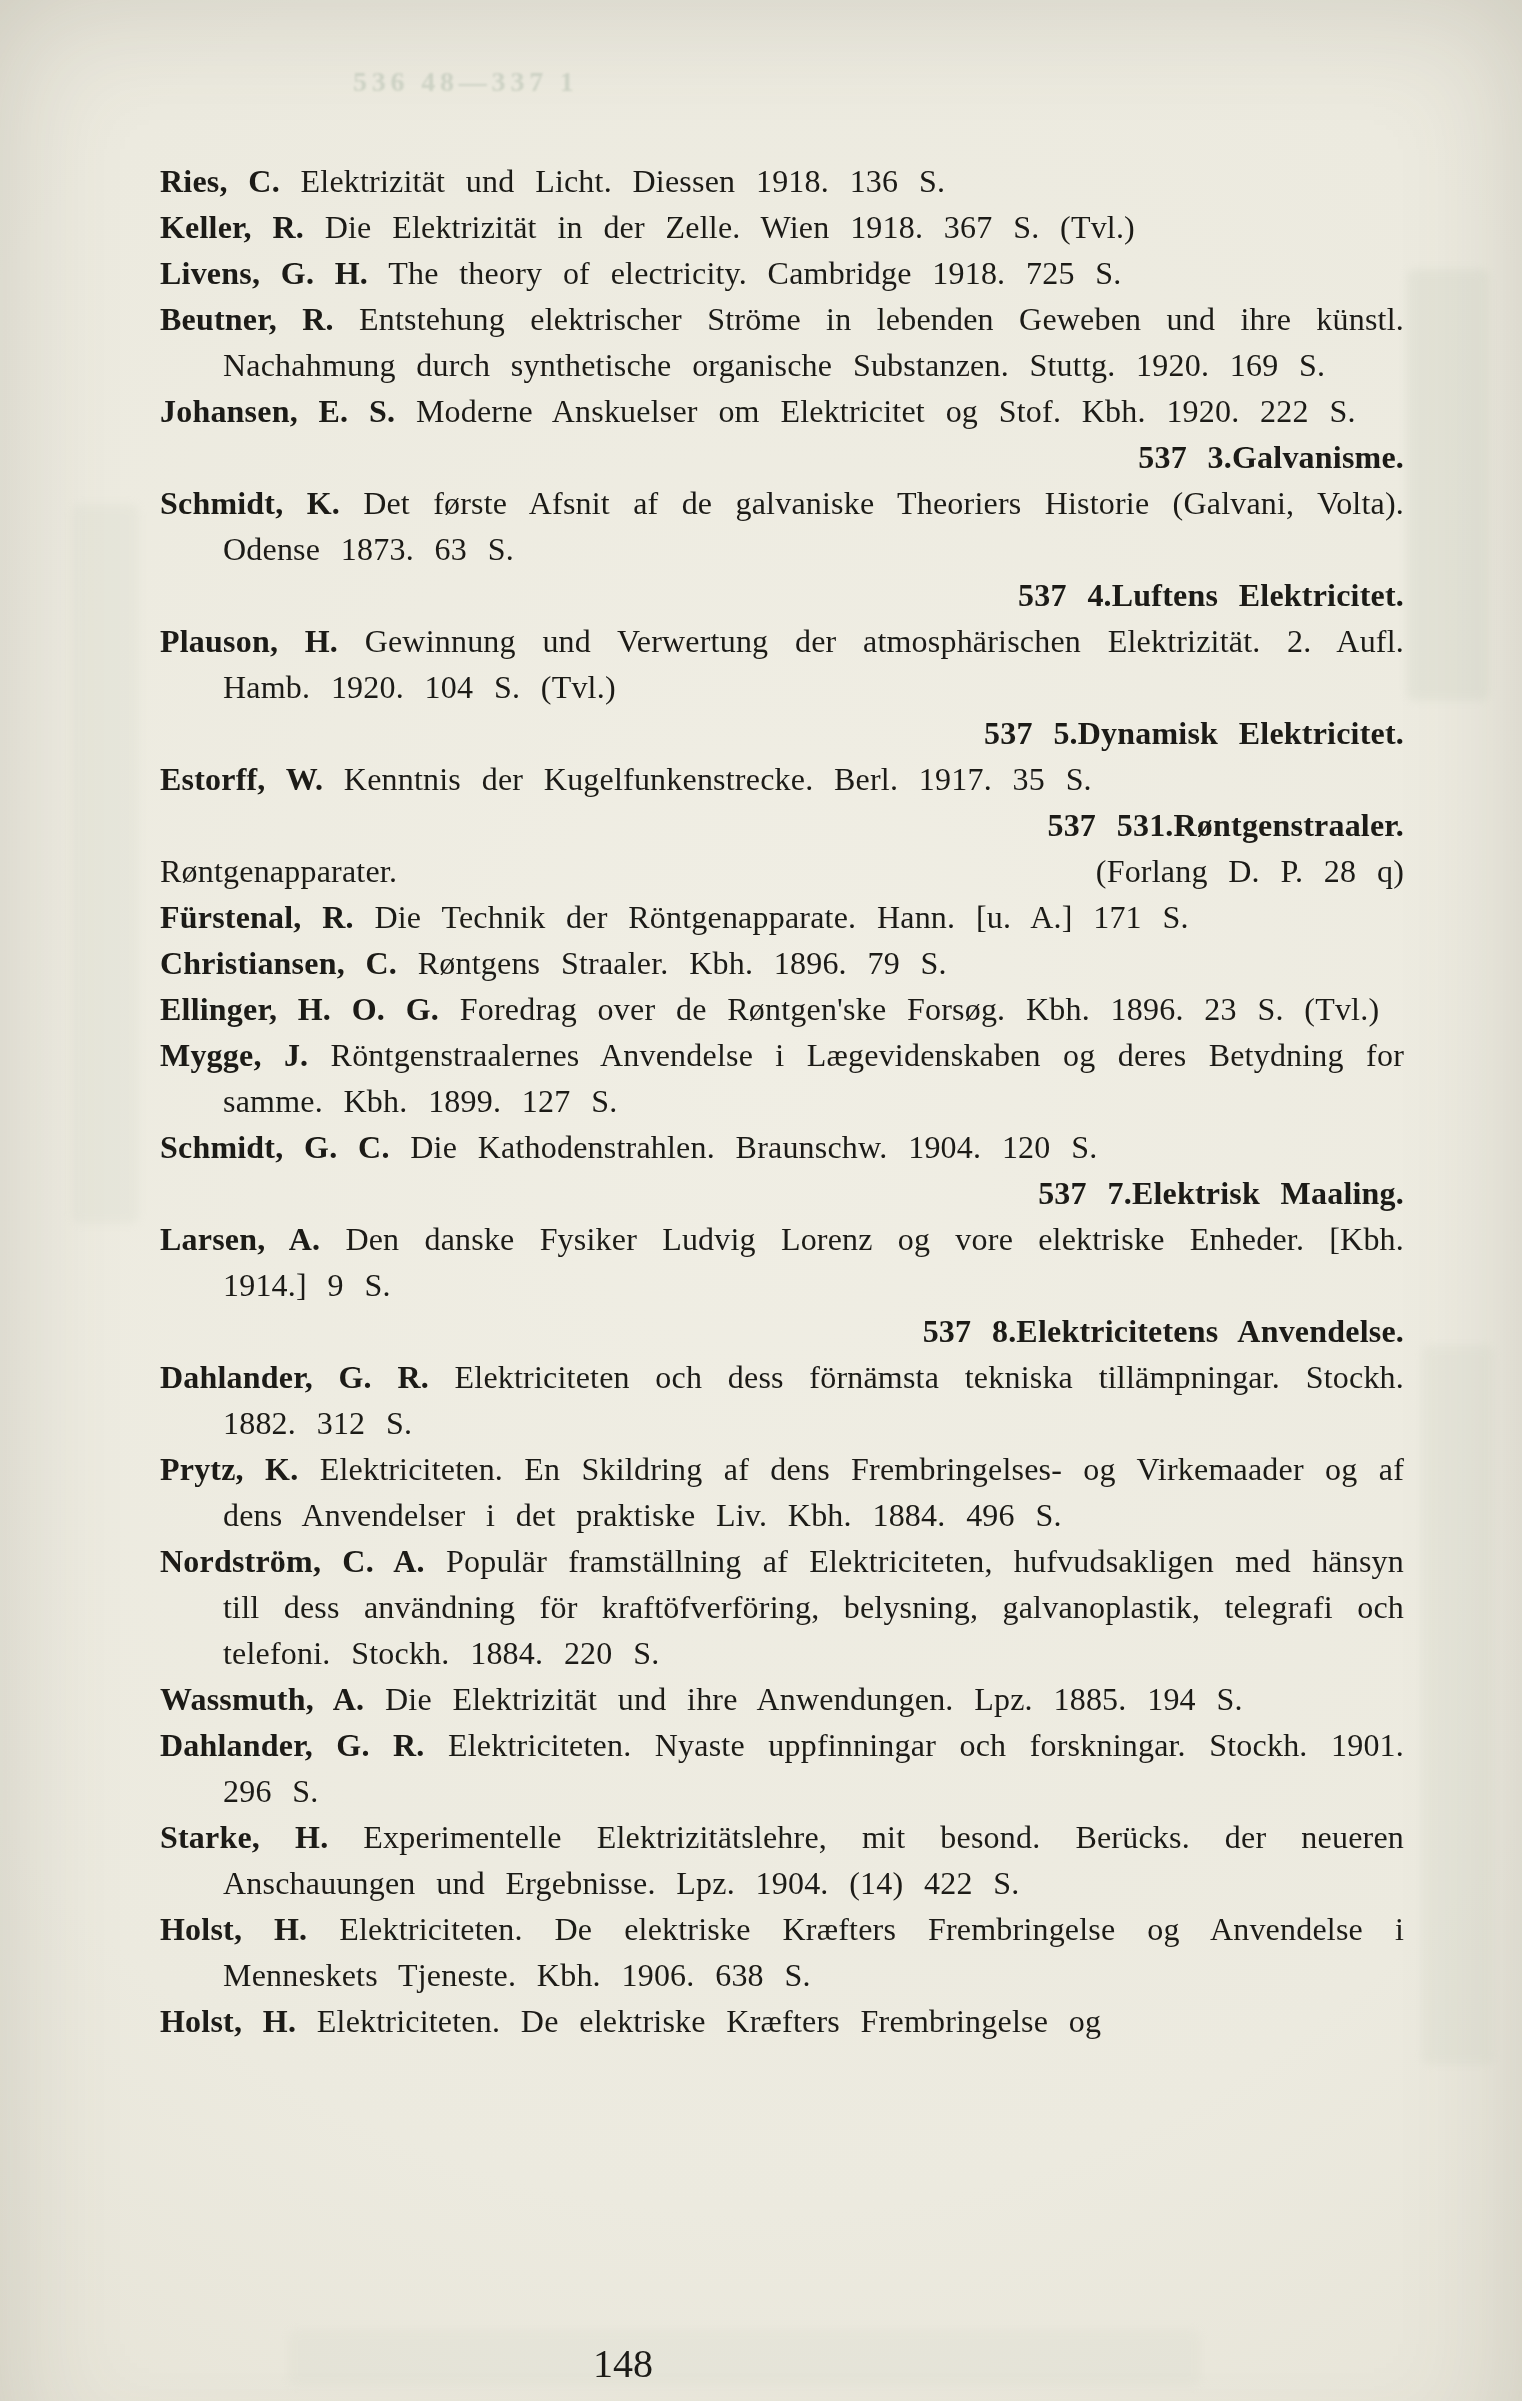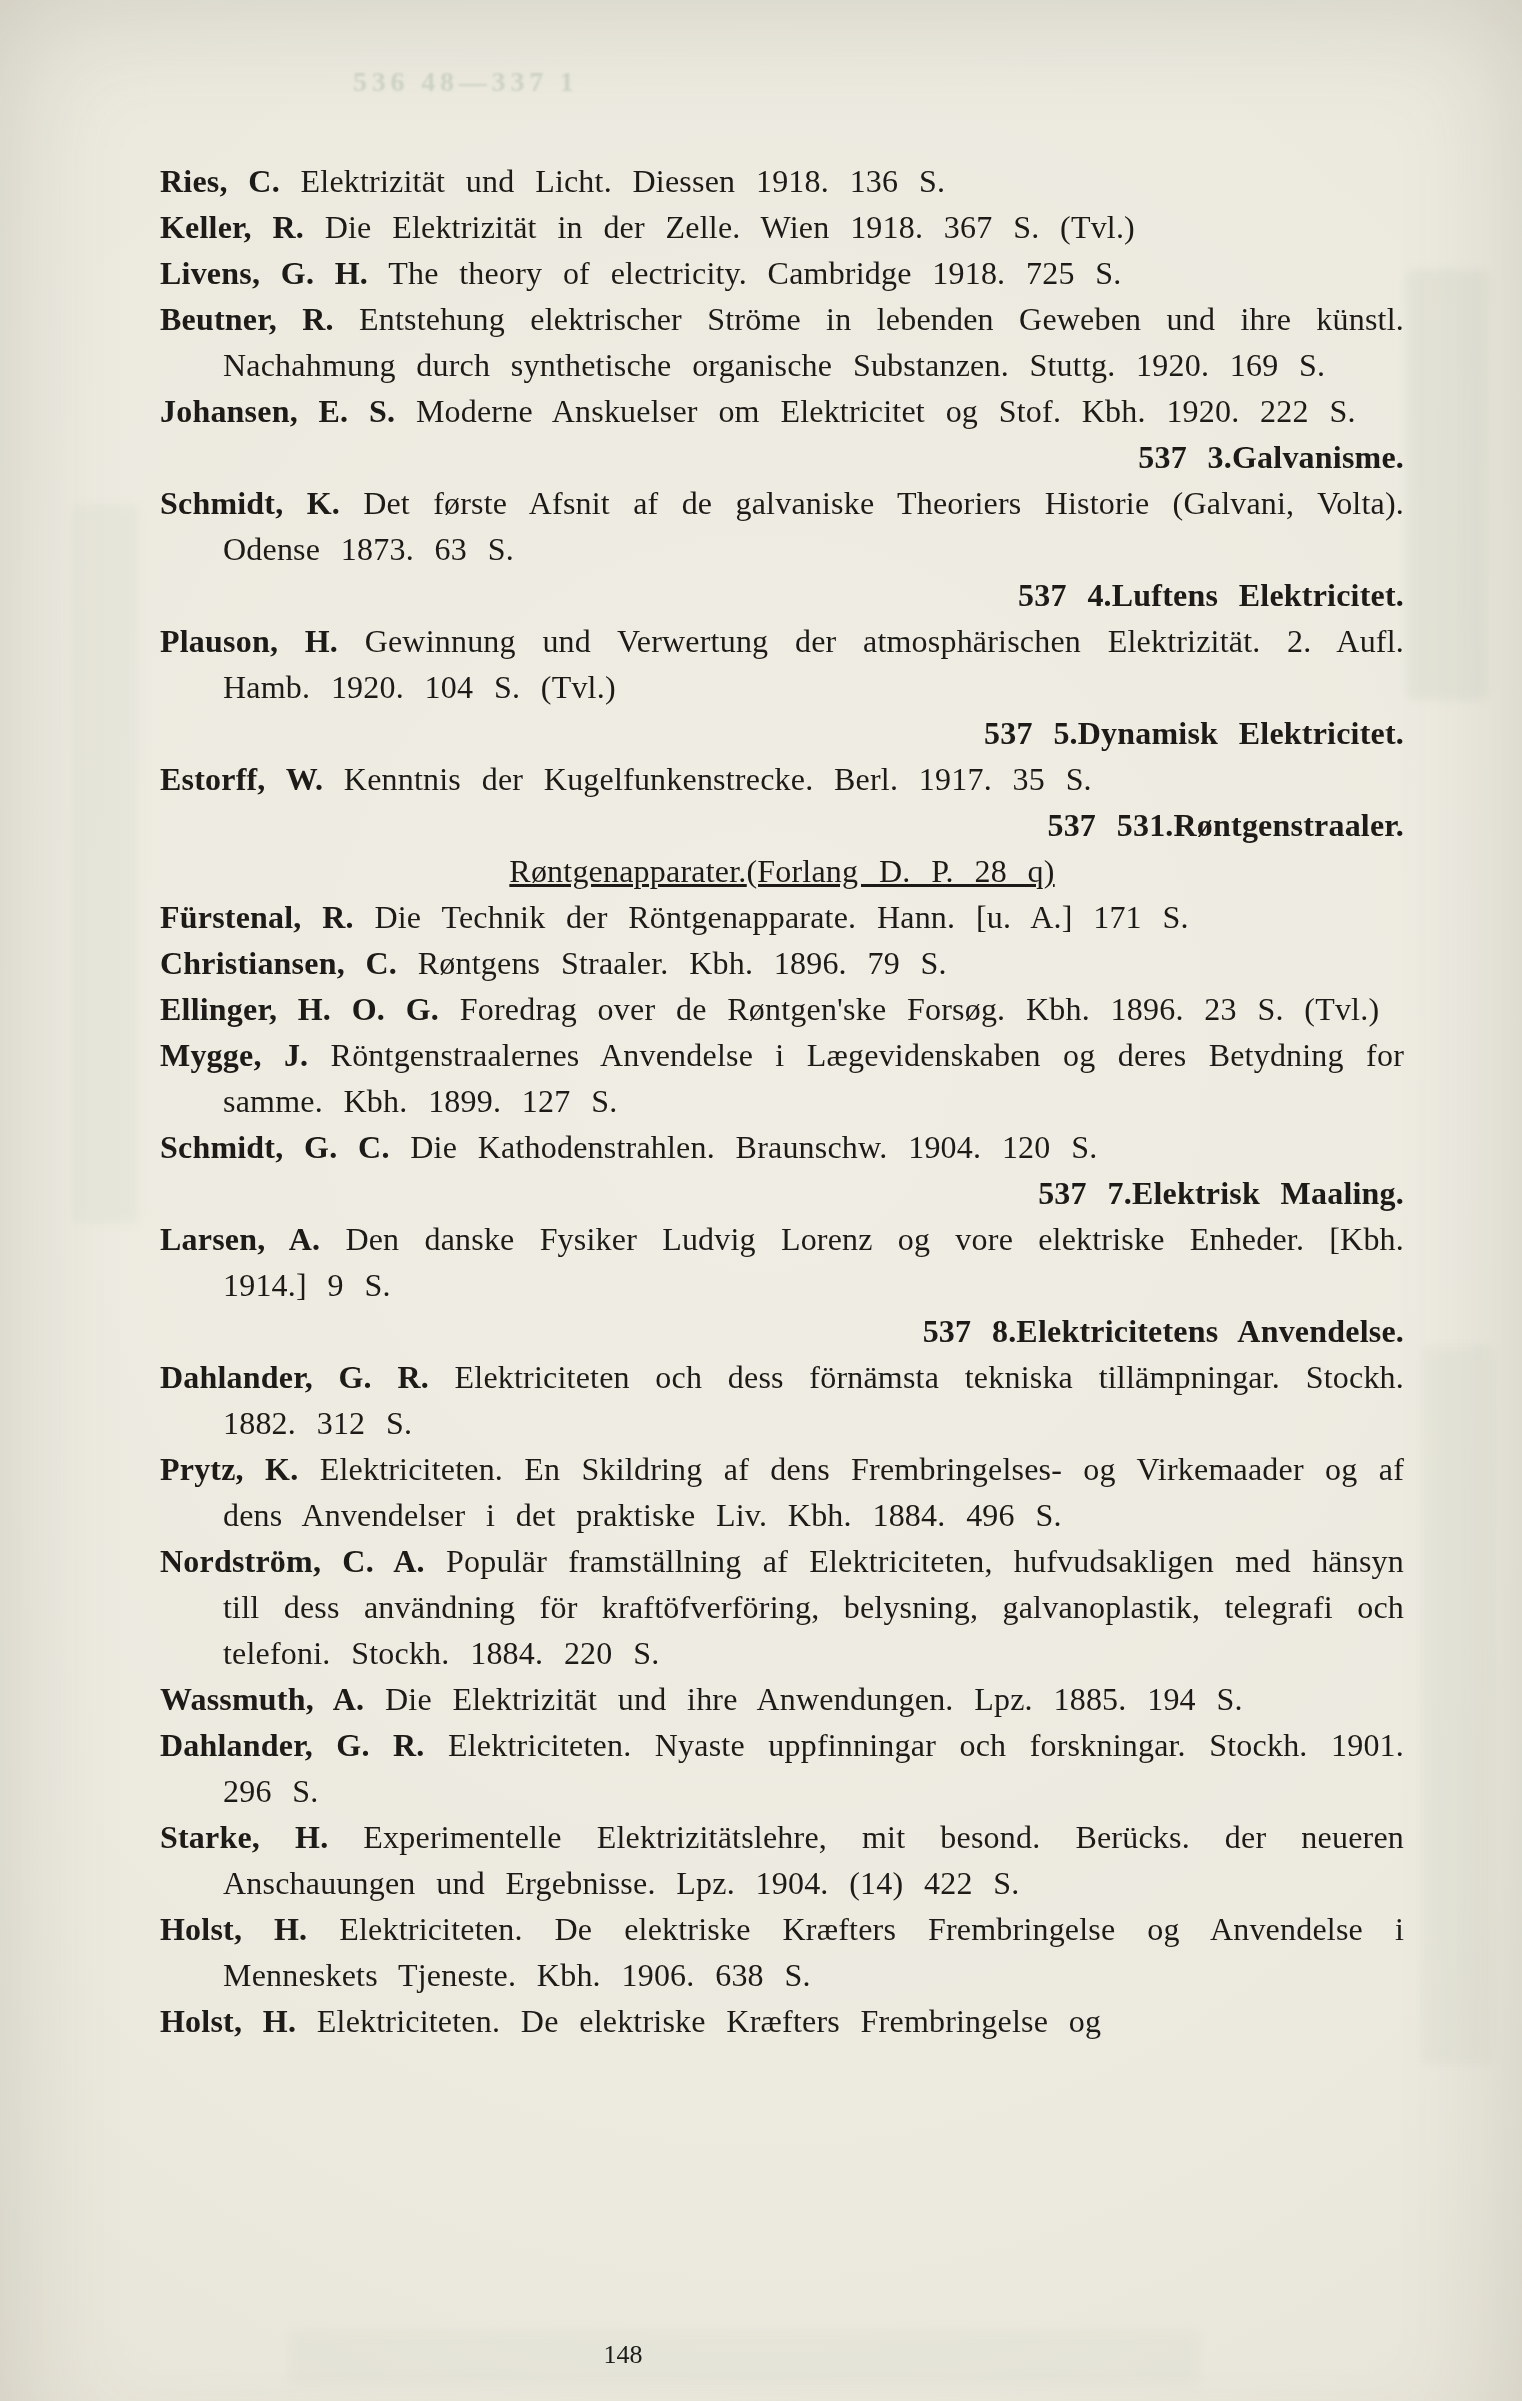--- a/index.html
+++ b/index.html
@@ -62,30 +62,29 @@
   }
   .entry b{font-weight:bold;}
   .section{
     display:flex;
     justify-content:flex-end;
     font-weight:bold;
     text-indent:0;
   }
   .spread{
     display:flex;
-    justify-content:center;
+    justify-content:space-between;
     text-indent:0;
-    text-decoration:underline;
   }
   .page-number{
     position:absolute;
     left:0;top:2340px;
     width:1246px;
     text-align:center;
-    font-size:26px;
+    font-size:40px;
     color:var(--ink);
   }
 </style>
 </head>
 <body>
 
 <div class="page">
 
   <div class="ghost-text">536 48—337 1</div>
   <div class="smudge s1"></div>

